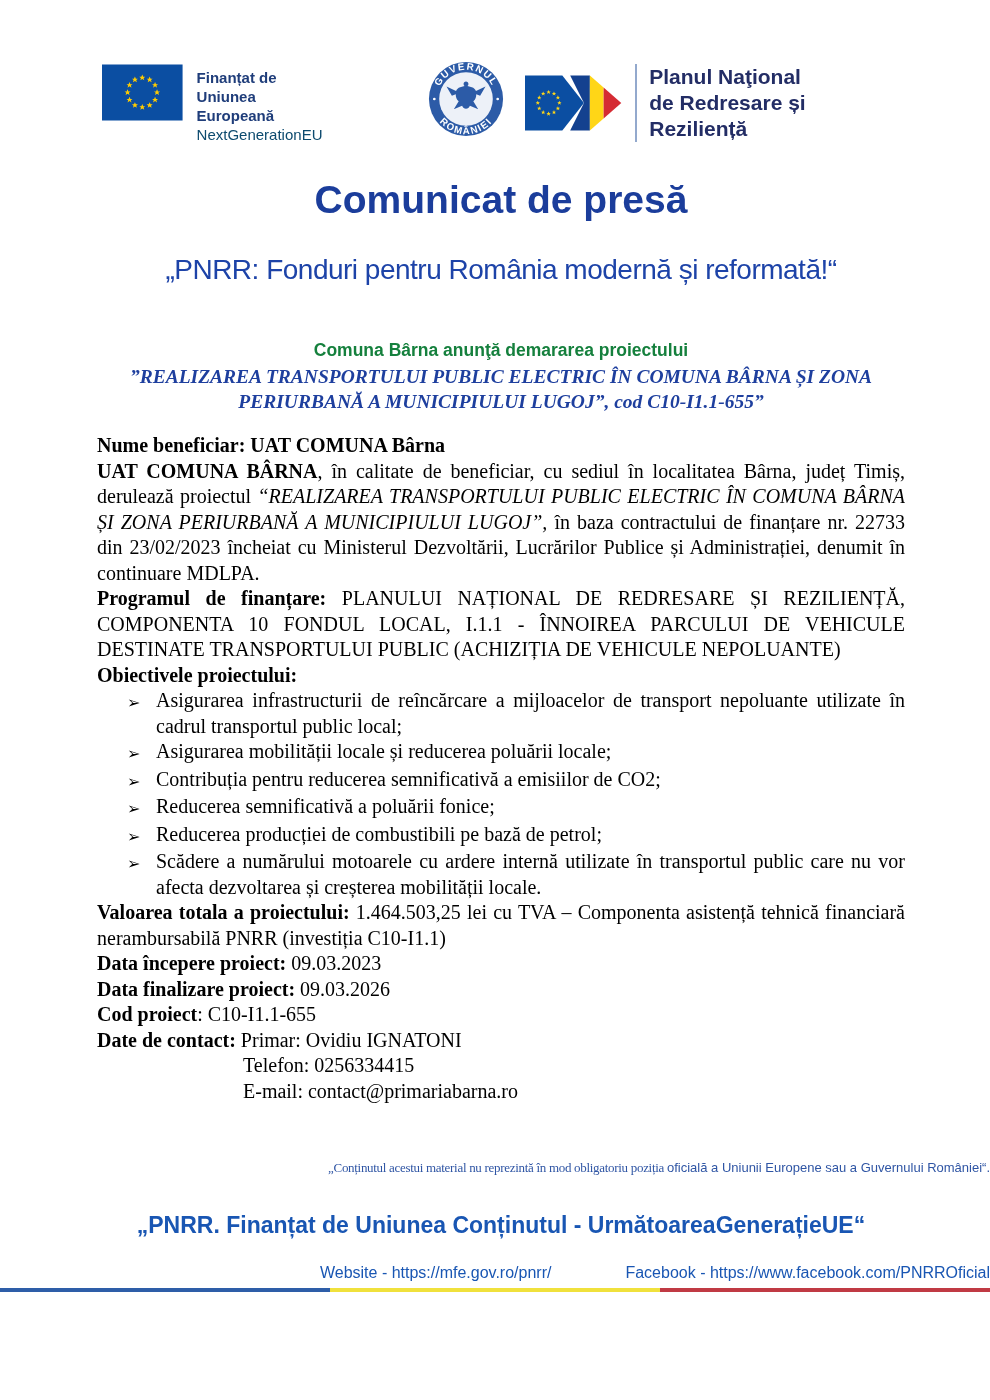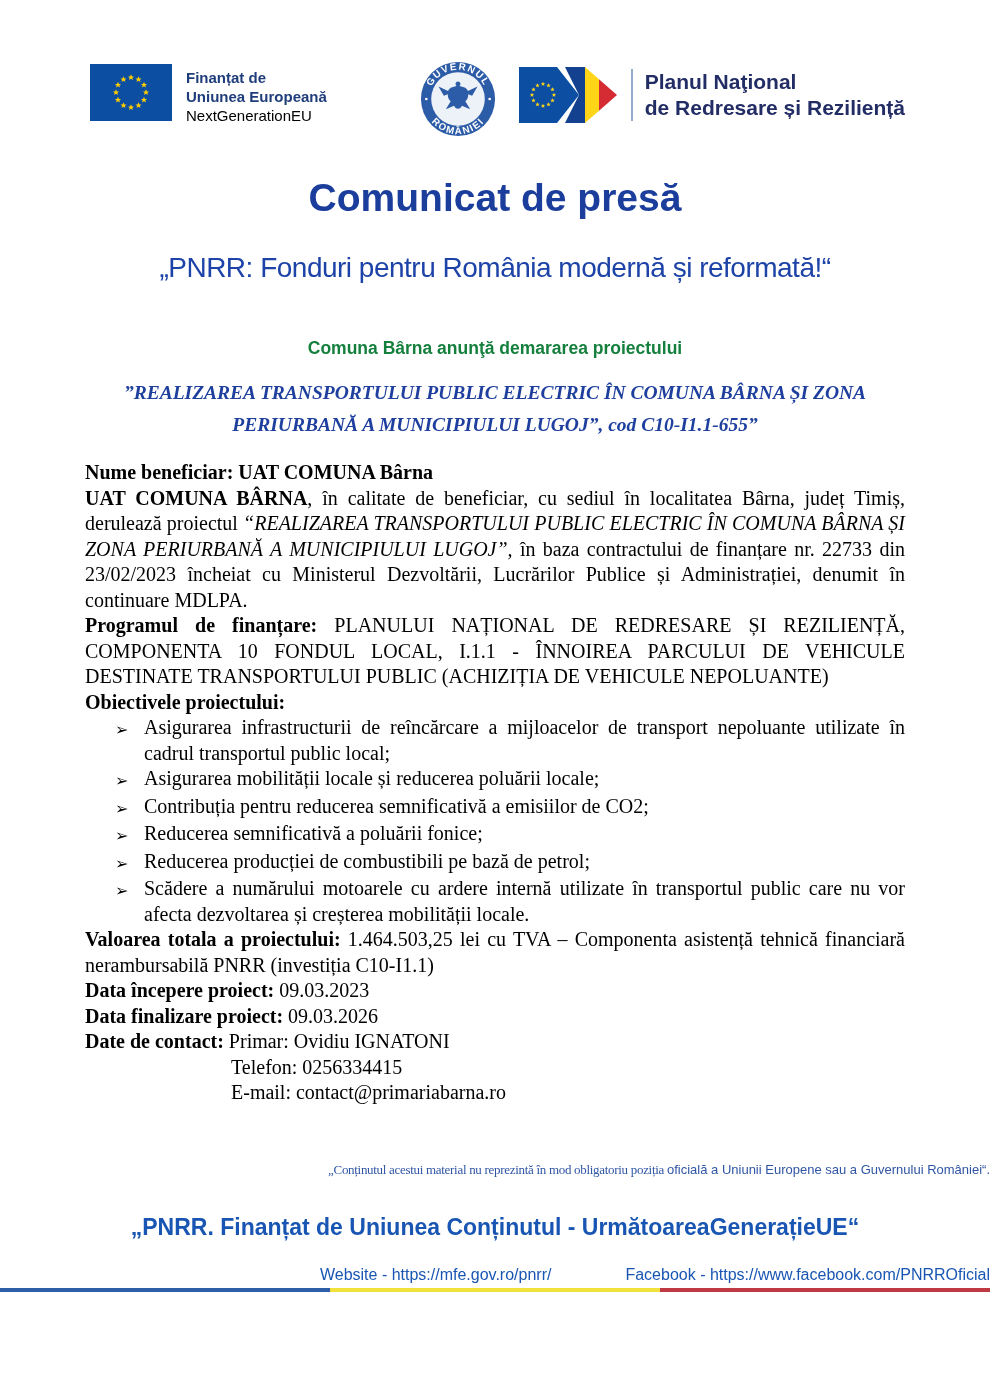--- a/index.html
+++ b/index.html
@@ -6,37 +6,38 @@
   html, body { background: #ffffff; }
   .page {
     position: relative;
     width: 990px;
     height: 1400px;
     margin: 0 auto;
     background: #ffffff;
     font-family: "Liberation Serif", serif;
     color: #000;
     overflow: hidden;
+    padding-left: 12px;
   }
 
   
   .header {
     display: flex;
     align-items: flex-start;
     padding: 64px 85px 0 90px;
   }
   .eu-logo { display: flex; gap: 14px; align-items: flex-start; }
   .eu-logo-text {
     font-family: "Liberation Sans", sans-serif;
     font-size: 15px;
     line-height: 19px;
     padding-top: 4px;
   }
   .eu-logo-text .b { font-weight: bold; color: #1f3d7a; }
-  .eu-logo-text .g { color: #000000; }
+  .eu-logo-text .g { color: #0c4a6e; }
   .gov-seal { margin-left: 92px; margin-right: auto; margin-top: -4px; }
   .pnrr-logo { display: flex; align-items: center; gap: 12px; margin-left: 20px; }
   .pnrr-logo-text {
     font-family: "Liberation Sans", sans-serif;
     font-weight: bold;
     font-size: 21px;
     line-height: 26px;
     color: #232d65;
     border-left: 2px solid #93a9cd;
     padding-left: 12px;
@@ -61,28 +62,28 @@
   }
   .announce-intro {
     margin-top: 54px;
     text-align: center;
     font-family: "Liberation Sans", sans-serif;
     font-weight: bold;
     font-size: 17.5px;
     color: #15803d;
   }
   .project-title {
-    margin: 18px auto 0;
+    margin: 3px auto 0;
     max-width: 846px;
     text-align: center;
     font-family: "Liberation Serif", serif;
     font-weight: bold;
     font-style: italic;
     font-size: 19.5px;
-    line-height: 32px;
+    line-height: 25px;
     color: #1e3f9e;
   }
 
   
   .body-text {
     margin: 19px 85px 0;
     font-size: 20px;
     line-height: 25.5px;
     text-align: justify;
   }
@@ -266,20 +267,21 @@
           <span class="li-text">Scădere a numărului motoarele cu ardere internă utilizate în transportul public care nu vor afecta dezvoltarea și creșterea mobilității locale.</span>
         </li>
     </ul>
 
     <p><span class="bold">Valoarea totala a proiectului:</span><span> 1.464.503,25 lei cu TVA – Componenta asistență tehnică financiară nerambursabilă PNRR (investiția C10-I1.1)</span></p>
 
     <p><span class="bold">Data începere proiect:</span><span> 09.03.2023</span></p>
 
     <p><span class="bold">Data finalizare proiect:</span><span> 09.03.2026</span></p>
 
+    <p><span class="bold">Cod proiect</span><span>: C10-I1.1-655</span></p>
 
     <p><span class="bold">Date de contact:</span><span> Primar: Ovidiu IGNATONI</span></p>
     <p class="contact-indent">Telefon: 0256334415</p>
     <p class="contact-indent">E-mail: contact@primariabarna.ro</p>
   </div>
 
   <div class="disclaimer"><span class="d-serif">„Conținutul acestui material nu reprezintă în mod obligatoriu poziția </span><span class="d-sans">oficială a Uniunii Europene sau a Guvernului României“.</span></div>
 
   <div class="pnrr-footer-line">„PNRR. Finanțat de Uniunea Conținutul - UrmătoareaGenerațieUE“</div>
 

